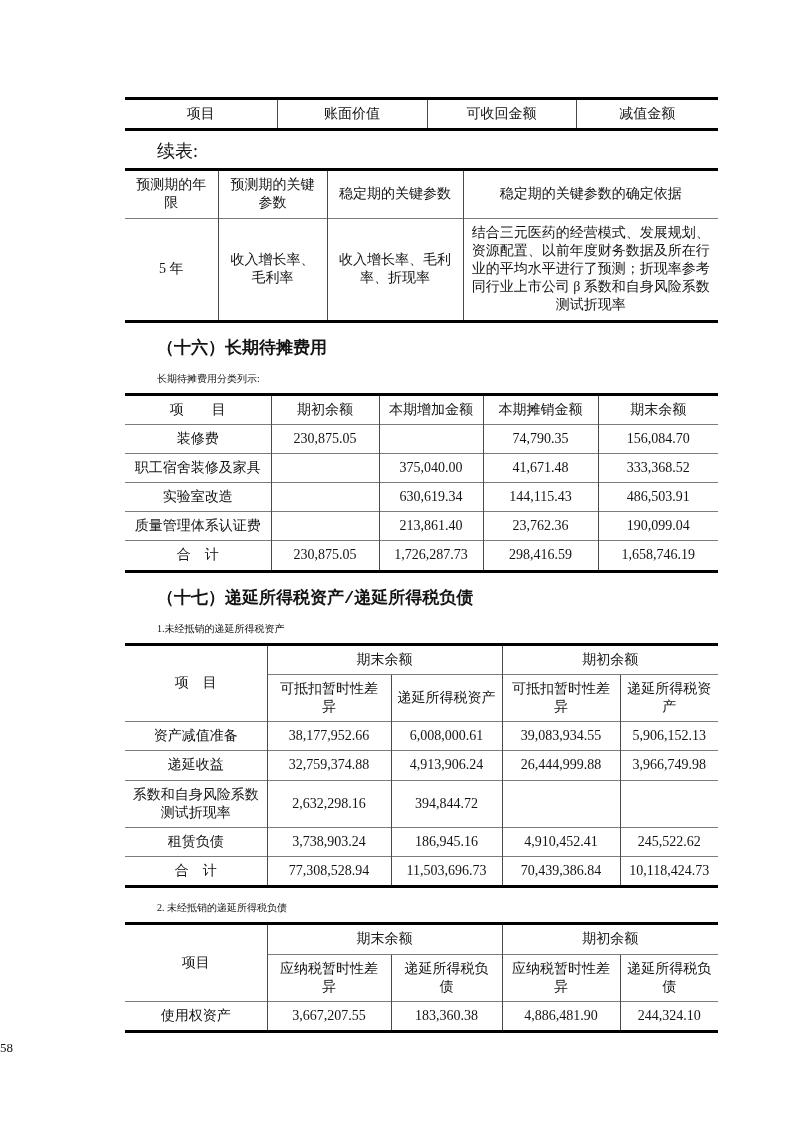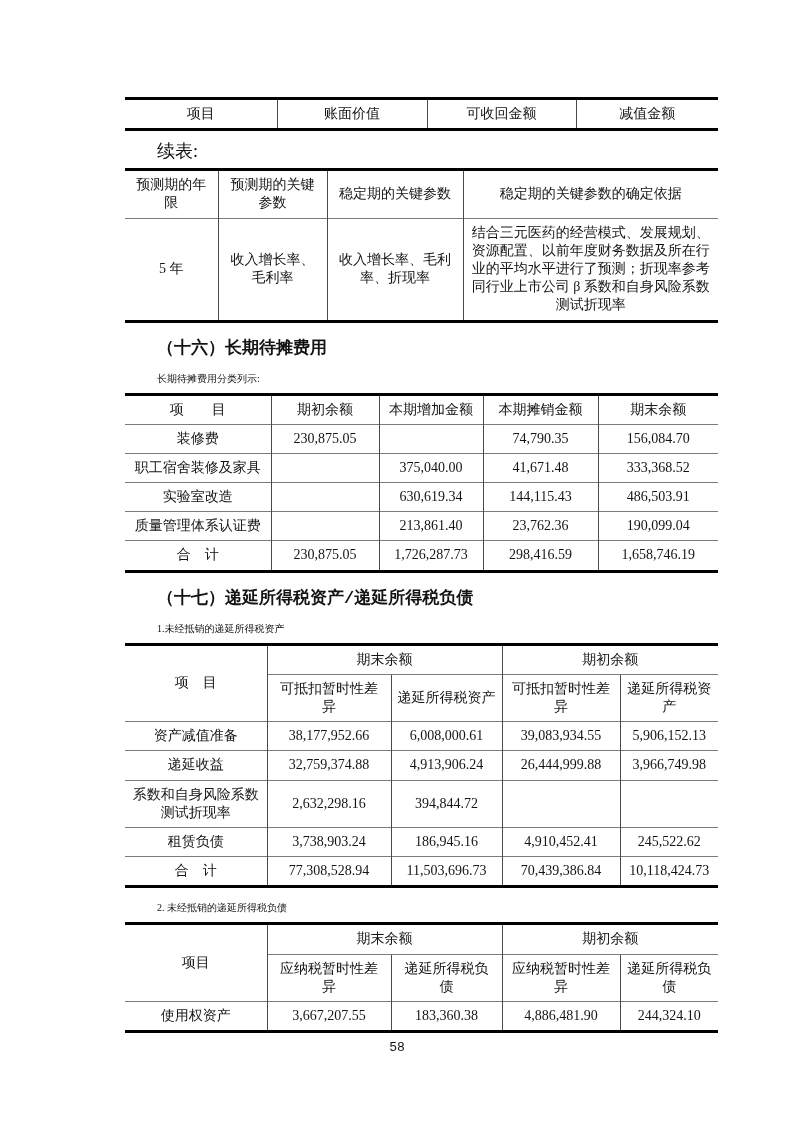--- a/index.html
+++ b/index.html
@@ -58,23 +58,22 @@
     font-family:Liberation Mono, monospace;
   }
   .intro {
     margin:13px 0 7px 32px;
     font-size:10px;
   }
   .page-number {
     position:absolute;
     left:0; top:1040px;
     width:100%;
-    text-align:center;
+    text-align:left;
     font-size:13px;
-    font-family:Liberation Mono, monospace;
   }
 </style>
 </head>
 <body>
 
 <div class="page">
   <div class="content">
 
     <table class="fin t1">
       <colgroup>

